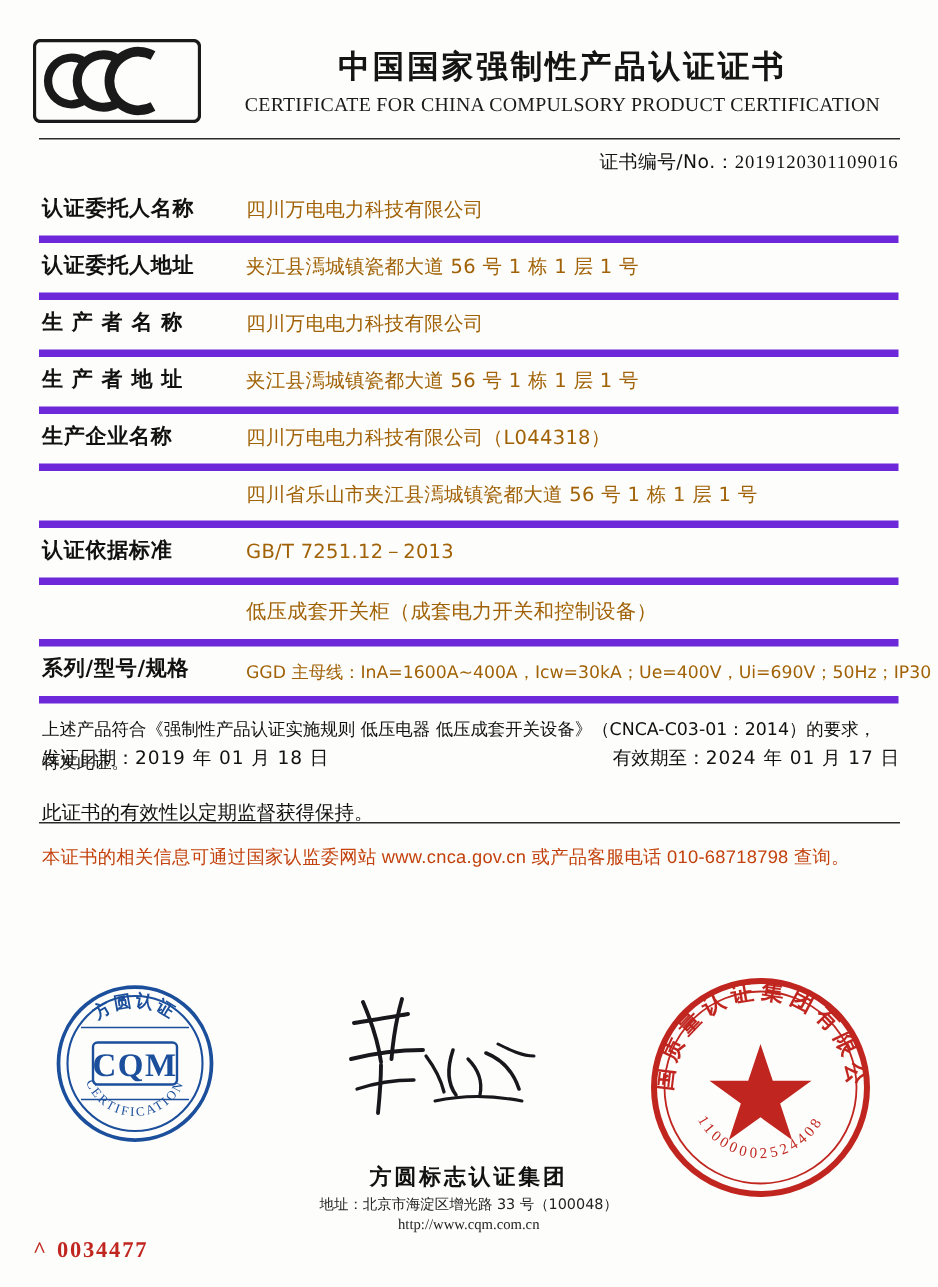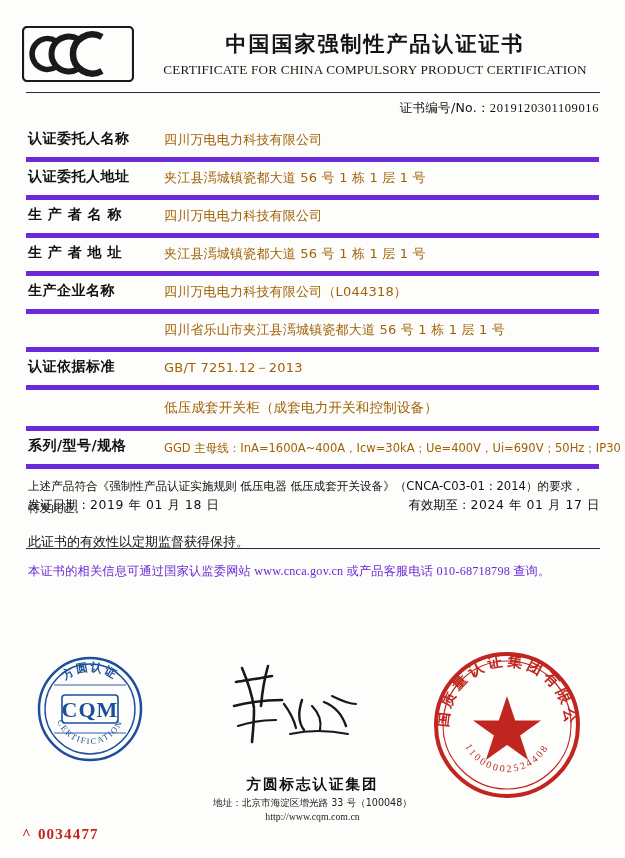--- a/index.html
+++ b/index.html
@@ -179,22 +179,22 @@
     height: 1px;
     background: #2b2b2b;
   }
 
   .website-note {
     position: absolute;
     left: 28px;
     top: 563px;
     width: 572px;
     font-size: 12.2px;
-    font-family: Liberation Serif, serif;
-    color: #6d28d9;
+    font-family: Liberation Sans, sans-serif;
+    color: #c2410c;
     letter-spacing: 0.2px;
   }
 
   
   .cqm-seal {
     position: absolute;
     left: 36px;
     top: 655px;
     width: 108px;
     height: 108px;

